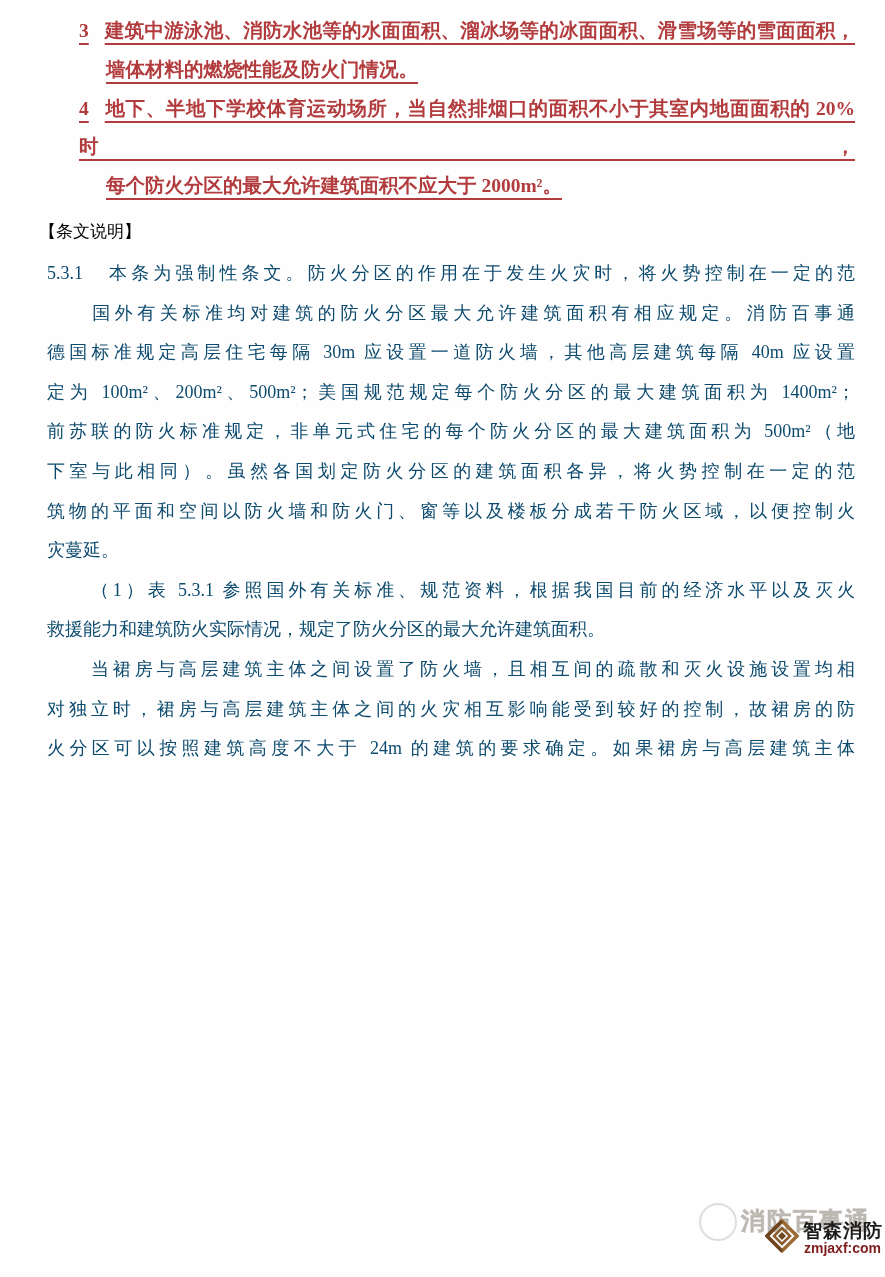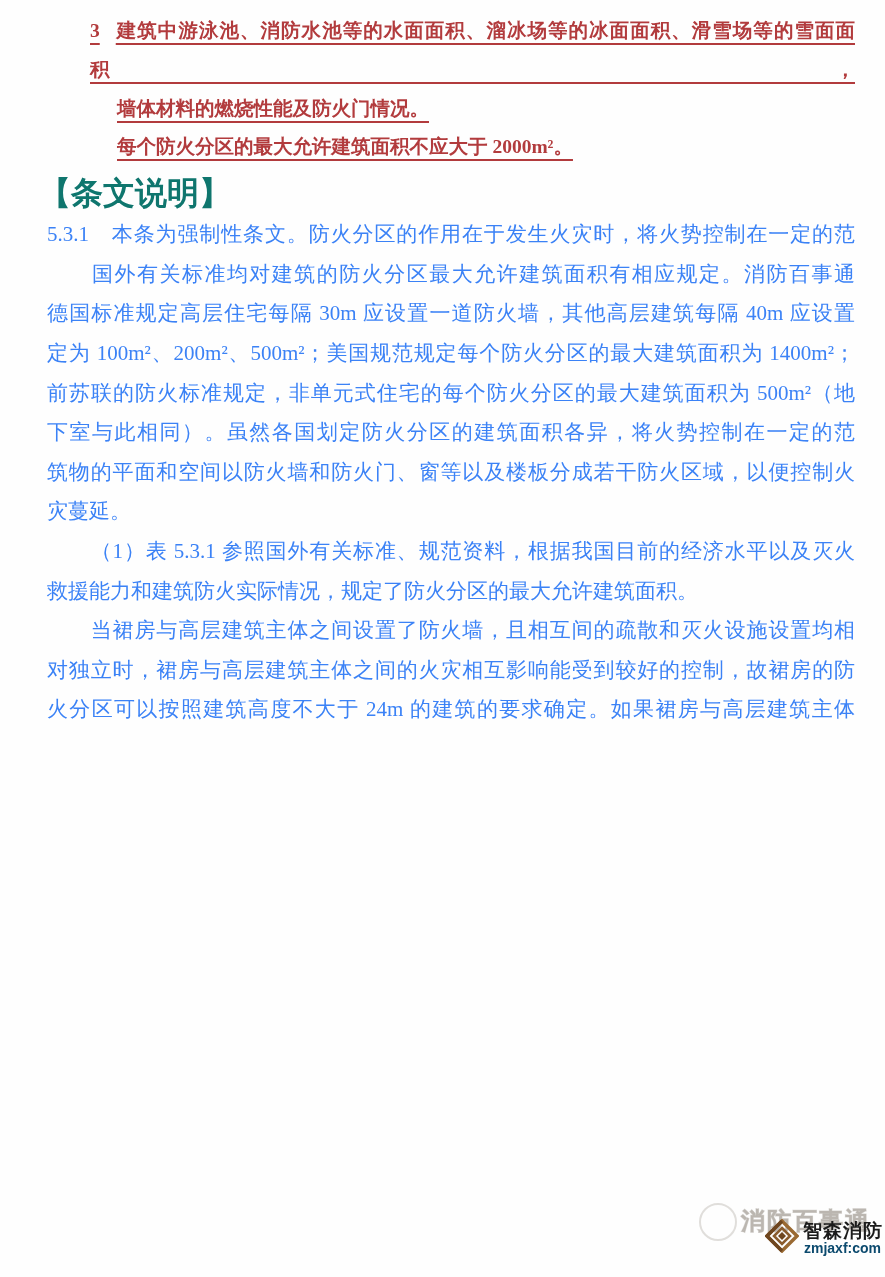--- a/index.html
+++ b/index.html
@@ -6,53 +6,53 @@
   .page{
     position:relative;
     width:885px;height:1277px;
     box-sizing:border-box;
     background:#fefefe;
     overflow:hidden;
     padding:12px 30px 0 47px;
     font-family:"Liberation Serif","DejaVu Serif",serif;
   }
   
-  .clauses{margin-left:43px;}
+  .clauses{margin-left:32px;}
   .clause-line{
     color:var(--accent,#b23b3d);
     font-weight:bold;
     font-size:19.5px;
     line-height:38.8px;
     text-decoration:underline;
     text-underline-offset:6px;
     text-decoration-thickness:1.5px;
     white-space:nowrap;
   }
   .clause-line.just{
     white-space:normal;
     text-align:justify;
     text-align-last:justify;
   }
   .clause-line .num{margin-right:16px;}
   .clause-line.cont{margin-left:27px;}
   
   .expl-heading{
-    font-size:32px;
-    font-weight:bold;
-    color:#0f766e;
+    font-size:17px;
+    font-weight:normal;
+    color:#000000;
     line-height:40px;
     margin:6px 0 2px -8px;
   }
   
   .body-text{color:#232323;}
   .para{margin:0;}
   .line{
-    font-size:21px;
+    font-size:18px;
     line-height:39.6px;
-    color:#3b82f6;
+    color:#0c4a6e;
     white-space:nowrap;
   }
   .line.just{
     white-space:normal;
     text-align:justify;
     text-align-last:justify;
   }
   
   .watermark{position:absolute;right:0;bottom:0;width:290px;height:60px;pointer-events:none;}
   .wm-faint-text{
@@ -69,32 +69,33 @@
   .wm-logo{position:absolute;left:170px;top:2px;}
   .wm-brand{
     position:absolute;left:208px;top:1px;
     font-size:19px;font-weight:bold;color:#1b1b1b;
     font-family:"Liberation Sans","DejaVu Sans",sans-serif;
     letter-spacing:1px;
     text-align:right;
   }
   .wm-url{
     position:absolute;left:209px;top:23px;
-    font-size:14px;font-weight:bold;color:#0c4a6e;
+    font-size:14px;font-weight:bold;color:#7f1d1d;
     font-family:"Liberation Sans","DejaVu Sans",sans-serif;
   }
 </style>
 </head>
 <body>
 
 <div class="page">
 
   <section class="clauses">
       <div class="clause-line just"><span class="num">3</span>建筑中游泳池、消防水池等的水面面积、溜冰场等的冰面面积、滑雪场等的雪面面积，</div>
       <div class="clause-line cont">墙体材料的燃烧性能及防火门情况。</div>
+      <div class="clause-line just"><span class="num">4</span>地下、半地下学校体育运动场所，当自然排烟口的面积不小于其室内地面面积的 20%时，</div>
       <div class="clause-line cont">每个防火分区的最大允许建筑面积不应大于 2000m²。</div>
     </section>
 
   <h2 class="expl-heading">【条文说明】</h2>
 
   <section class="body-text">
       <div class="para">
         <div class="line just">5.3.1　本条为强制性条文。防火分区的作用在于发生火灾时，将火势控制在一定的范</div>
       </div>
       <div class="para">

